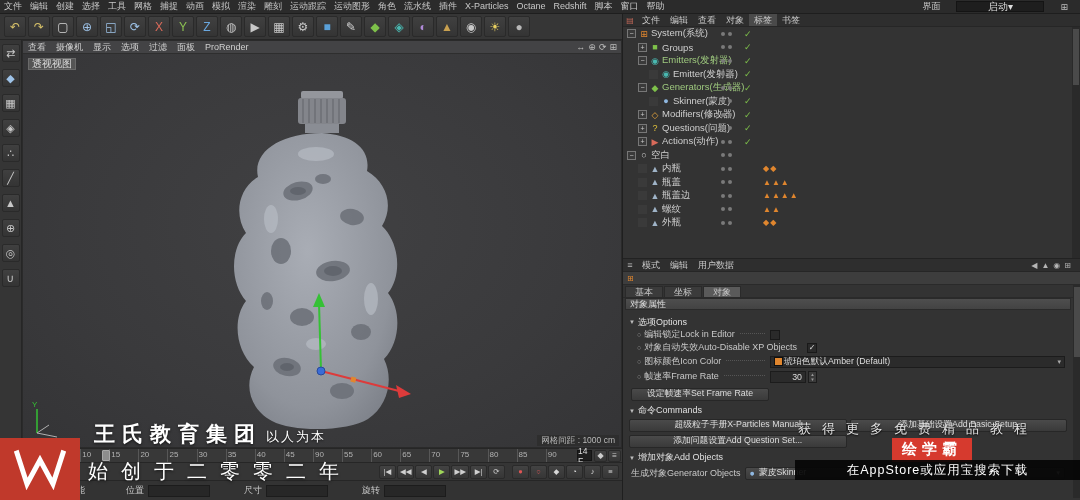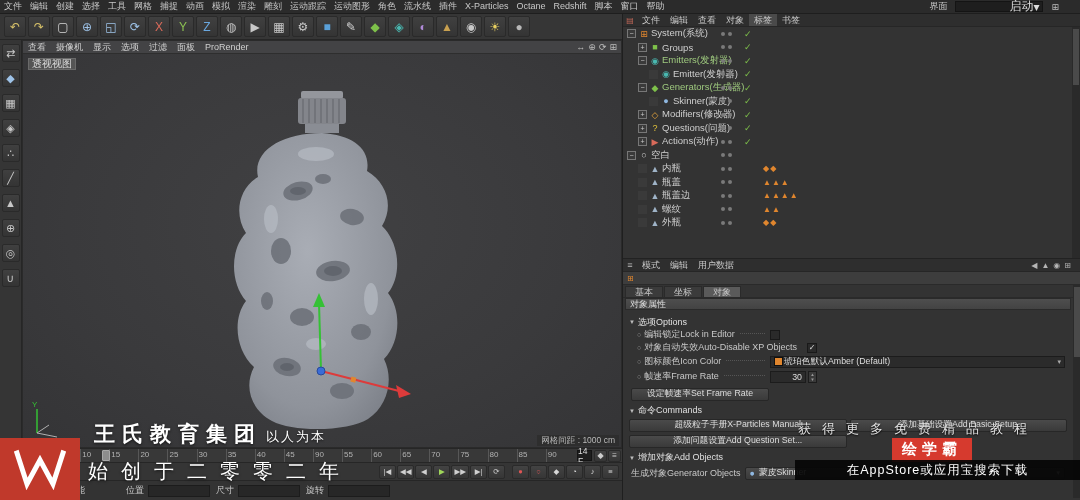--- a/index.html
+++ b/index.html
@@ -3,23 +3,23 @@
 <meta charset="utf-8">
 <style>
 *{margin:0;padding:0;box-sizing:border-box;font-family:"Liberation Sans","DejaVu Sans",sans-serif;}
 html,body{background:#1d1d1d;}
 #app{position:relative;width:1080px;height:500px;background:#2e2e2e;overflow:hidden;color:#c8c8c8;font-size:9.5px;cursor:default;}
 
 
 .menubar{position:absolute;left:0;top:0;width:1080px;height:14px;background:#2b2b2b;border-bottom:1px solid #1e1e1e;display:flex;align-items:center;z-index:5;}
 .menus{display:flex;}
 .menu-item{padding:0 4px;line-height:13px;font-size:9px;color:#c8c8c8;white-space:nowrap;}
-.mb-right{margin-left:auto;display:flex;align-items:center;gap:8px;padding-right:21px;}
+.mb-right{margin-left:auto;display:flex;align-items:center;gap:16px;padding-right:12px;}
 .mb-right .lbl{font-size:9px;}
-.mb-select{width:88px;height:11px;background:#1e1e1e;border:1px solid #141414;display:flex;align-items:center;justify-content:flex-end;padding:0 3px;font-size:12px;color:#ddd;}
+.mb-select{width:88px;height:11px;background:#1e1e1e;border:1px solid #141414;display:flex;align-items:center;justify-content:center;padding:0 3px;font-size:10px;color:#ddd;}
 .mb-grid{font-size:9px;color:#bbb;}
 
 
 .toolbar{position:absolute;left:0;top:14px;width:622px;height:26px;background:#363636;border-bottom:1px solid #262626;display:flex;align-items:center;gap:2px;padding:0 4px;z-index:4;}
 .tb-icon{width:22px;height:21px;flex:none;display:flex;align-items:center;justify-content:center;font-size:12px;background:linear-gradient(#404040,#343434);border:1px solid #2a2a2a;border-radius:2px;}
 
 
 .left-toolbar{position:absolute;left:0;top:40px;width:22px;height:440px;background:#353535;border-right:1px solid #262626;display:flex;flex-direction:column;align-items:center;padding-top:4px;gap:7px;z-index:4;}
 .lt-icon{width:18px;height:18px;display:flex;align-items:center;justify-content:center;font-size:11px;background:linear-gradient(#404040,#343434);border:1px solid #2a2a2a;border-radius:2px;}
 
@@ -46,21 +46,21 @@
 
 .transport{position:absolute;left:22px;top:462px;width:600px;height:18px;background:#353535;border-top:1px solid #262626;display:flex;align-items:center;justify-content:flex-end;gap:1px;padding-right:3px;z-index:4;}
 .tr-group{display:flex;gap:1px;}
 .tr-btn{min-width:17px;height:14px;padding:0 2px;display:flex;align-items:center;justify-content:center;background:linear-gradient(#434343,#363636);border:1px solid #2a2a2a;border-radius:2px;font-size:7.5px;}
 .tr-div{width:5px;}
 
 
 .bottom-bar{position:absolute;left:0;top:480px;width:622px;height:20px;background:#333;border-top:1px solid #262626;display:flex;align-items:center;padding:0 6px;z-index:4;}
 .mat-menus{display:flex;}
 .mat-menu{padding:0 5px;font-size:9px;color:#c8c8c8;white-space:nowrap;}
-.coord-groups{display:flex;margin-left:36px;gap:6px;text-align:center;}
+.coord-groups{display:flex;margin-left:36px;gap:34px;text-align:center;}
 .coord-group{display:flex;align-items:center;gap:4px;}
 .coord-label{font-size:9px;color:#c8c8c8;white-space:nowrap;}
 .coord-box{width:62px;height:12px;background:#272727;border:1px solid #1c1c1c;}
 
 
 .right-panel{position:absolute;left:622px;top:14px;width:458px;height:486px;background:#333;border-left:1px solid #1f1f1f;z-index:3;}
 .om-tabs{height:13px;background:#2e2e2e;border-bottom:1px solid #262626;display:flex;align-items:center;font-size:9px;}
 .om-winicon{width:14px;text-align:center;color:#c86a5a;font-size:8px;}
 .om-tab{padding:0 5px;line-height:12px;white-space:nowrap;}
 .om-rows{position:absolute;left:0;top:13px;width:450px;}

